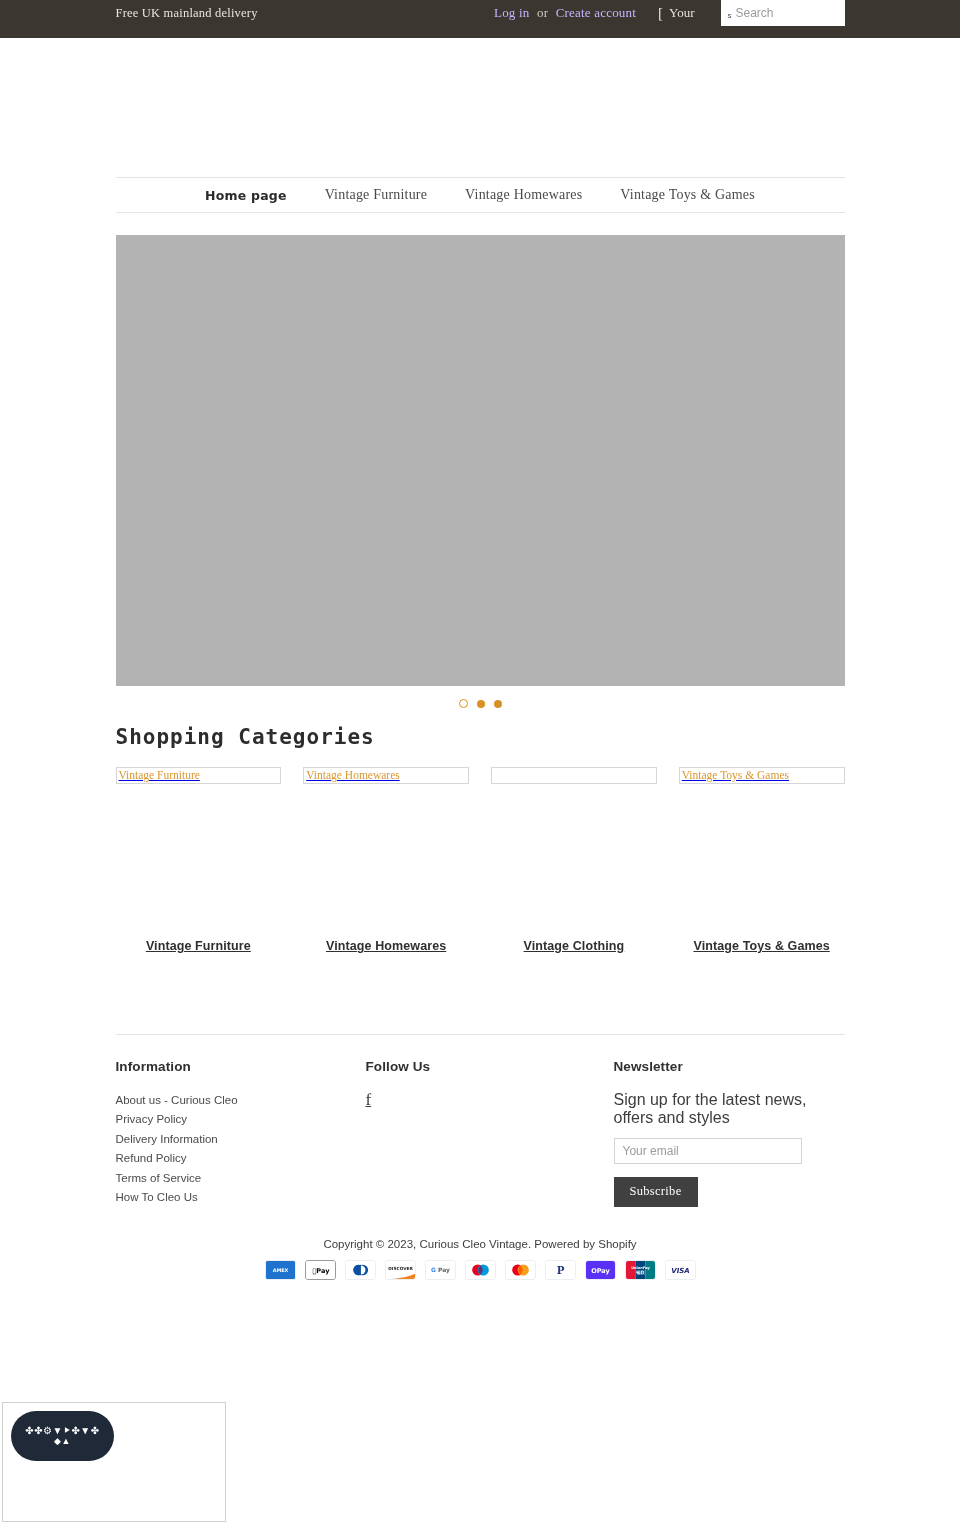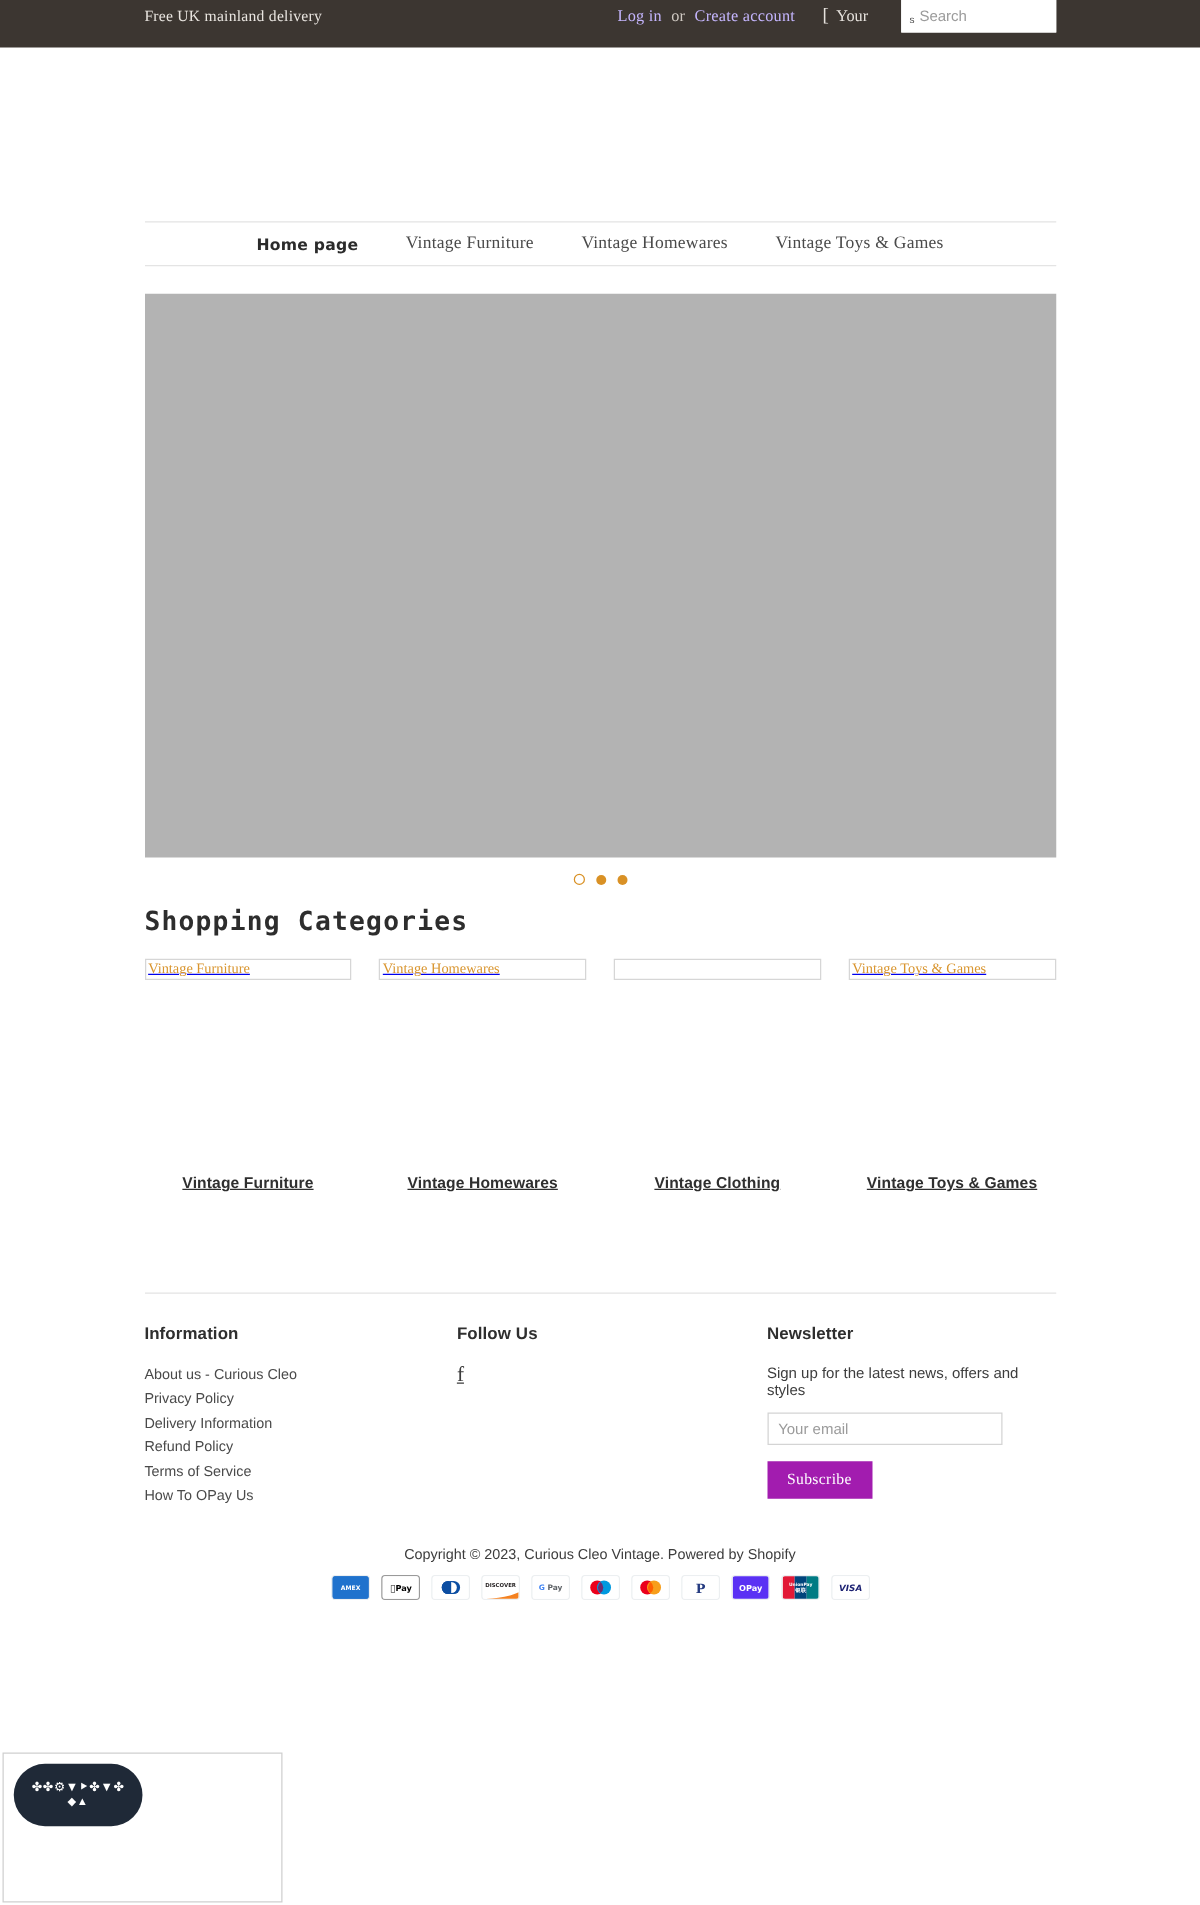--- a/index.html
+++ b/index.html
@@ -114,28 +114,28 @@
   }
 
   
   .footer{
     margin-top:81px; border-top:1px solid #e4e4e4; padding-top:24px;
     display:grid; grid-template-columns:250px 248px 1fr;
   }
   .f-h{ font-size:13.5px; font-weight:bold; color:#2f2f2f; margin-bottom:17px; letter-spacing:.1px;}
   .f-link{ display:block; font-size:11.5px; color:#4a4a4a; text-decoration:none; line-height:19.5px; }
   .fb{ font-family:"Liberation Serif", serif; font-size:17px; color:#3d3d3d; line-height:1; }
-  .nl-sub{ font-size:12px; color:#3d3d3d; margin-bottom:11px; }
+  .nl-sub{ font-size:16px; color:#3d3d3d; margin-bottom:11px; }
   .nl-input{
     width:188px; height:26px; border:1px solid #d4d4d4; background:#fff;
     display:flex; align-items:center; padding:0 8px;
   }
   .nl-ph{ font-size:12px; color:#9b9b9b; }
   .subscribe{
-    margin-top:13px; width:84px; height:30px; background:#a21caf;
+    margin-top:13px; width:84px; height:30px; background:#404040;
     display:flex; align-items:center; justify-content:center;
     font-family:"Liberation Serif", serif; font-size:12.5px; color:#fff;
     border:none; cursor:pointer; letter-spacing:.3px;
   }
   .copyright{
     margin-top:30px; text-align:center; font-size:11.5px; color:#3d3d3d;
   }
   .pay-row{
     margin-top:10px; display:flex; justify-content:center; align-items:center; gap:9px;
   }
@@ -226,21 +226,21 @@
 
   <div class="footer">
 
     <div>
       <div class="f-h">Information</div>
       <a href="#" class="f-link">About us - Curious Cleo</a>
       <a href="#" class="f-link">Privacy Policy</a>
       <a href="#" class="f-link">Delivery Information</a>
       <a href="#" class="f-link">Refund Policy</a>
       <a href="#" class="f-link">Terms of Service</a>
-      <a href="#" class="f-link">How To OPay Us</a>
+      <a href="#" class="f-link">How To Cleo Us</a>
     </div>
 
     <div>
       <div class="f-h">Follow Us</div>
       <a href="#" class="fb">f</a>
     </div>
 
     <div>
       <div class="f-h">Newsletter</div>
       <div class="nl-sub">Sign up for the latest news, offers and styles</div>

